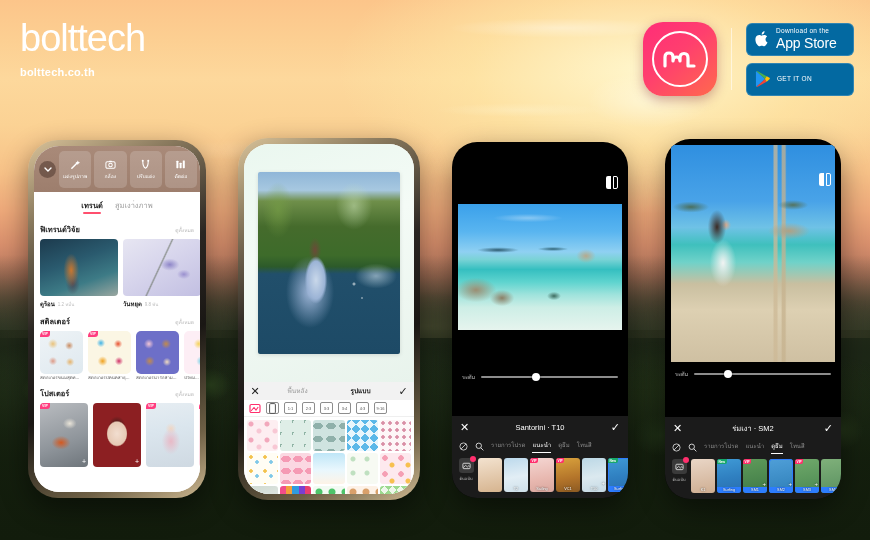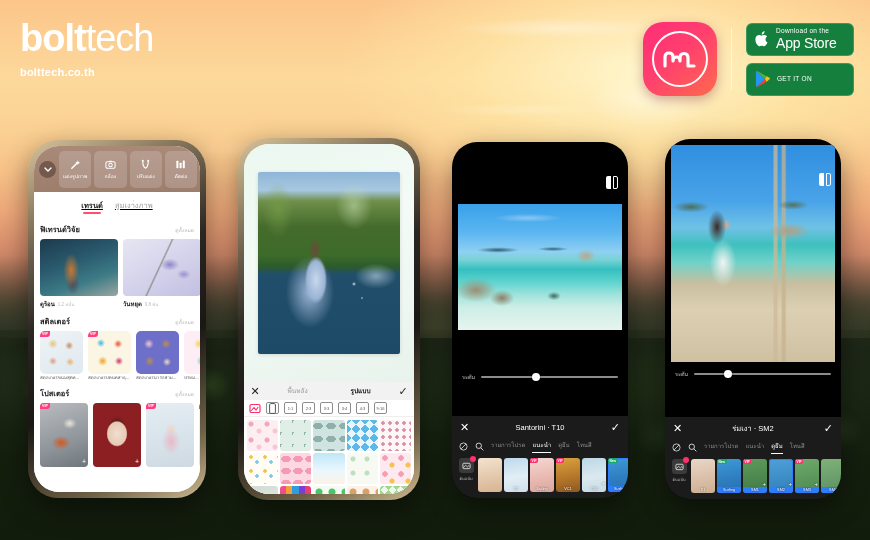--- a/index.html
+++ b/index.html
@@ -70,39 +70,39 @@
       radial-gradient(ellipse 32px 26px at 575px 40px, #2c4020 0%, rgba(44,64,32,0) 70%),
       radial-gradient(ellipse 38px 30px at 660px 75px, #1f2f16 0%, rgba(31,47,22,0) 70%),
       radial-gradient(ellipse 30px 24px at 760px 35px, #2a3e1d 0%, rgba(42,62,29,0) 70%),
       radial-gradient(ellipse 34px 28px at 840px 70px, #233318 0%, rgba(35,51,24,0) 70%),
       linear-gradient(180deg, rgba(22,34,15,0) 0%, rgba(18,28,12,0.75) 55%, #121c0c 100%);
   }
 
   
   .brand { position: absolute; left: 20px; top: 18px; }
   .brand-logo { font-size: 38px; line-height: 40px; color: #fff; letter-spacing: -1px; white-space: nowrap; }
-  .brand-logo .b-bold { font-weight: 700; }
+  .brand-logo .b-bold { font-weight: 400; }
   .brand-logo .b-light { font-weight: 300; }
   .brand-url { margin-top: 8px; font-size: 11px; font-weight: 700; color: #fff; letter-spacing: .2px; }
 
   .store-area { position: absolute; right: 16px; top: 22px; display: flex; align-items: center; gap: 14px; }
   .app-icon {
     width: 74px; height: 74px; border-radius: 20px;
     background: linear-gradient(140deg, #ff2d78 0%, #ff3f6e 45%, #ff6a4d 100%);
     box-shadow: 0 4px 12px rgba(120,30,50,0.35);
     display: flex; align-items: center; justify-content: center;
   }
   .app-icon .ring {
     width: 56px; height: 56px; border-radius: 50%; border: 2.5px solid #fff;
     display: flex; align-items: center; justify-content: center;
   }
   .divider-v { width: 1px; height: 62px; background: rgba(255,255,255,0.55); }
   .badges { display: flex; flex-direction: column; gap: 7px; }
   .badge {
-    width: 108px; height: 33px; background: #15803d; border-radius: 6px;
+    width: 108px; height: 33px; background: #0369a1; border-radius: 6px;
     display: flex; align-items: center; gap: 6px; padding: 0 8px;
     border: 1px solid rgba(255,255,255,0.18);
   }
   .badge-txt { display: flex; flex-direction: column; line-height: 1; color: #fff; }
   .badge-small { font-size: 6.5px; letter-spacing: .3px; }
   .badge-big { font-size: 14px; font-weight: 500; letter-spacing: -.2px; margin-top: 2px; }
 
   
   .phone {
     position: absolute; border-radius: 30px; padding: 6px;
@@ -118,21 +118,21 @@
   #phone3 { left: 452px; top: 142px; width: 176px; height: 356px; }
   #phone4 { left: 665px; top: 139px; width: 176px; height: 360px; }
 
   
   .p1-top { height: 46px; background: linear-gradient(180deg,#a98a79,#9d7e6d); display: flex; align-items: center; padding: 4px 3px 4px 2px; gap: 3px; }
   .p1-chev { width: 17px; height: 17px; border-radius: 50%; background: rgba(90,66,55,0.65); display:flex; align-items:center; justify-content:center; flex: 0 0 auto; margin-left: 3px; }
   .p1-chev svg { display:block; }
   .p1-tile { flex: 1 1 0; height: 37px; background: rgba(255,255,255,0.17); border-radius: 5px; display: flex; flex-direction: column; align-items: center; justify-content: center; gap: 2px; min-width: 0; }
   .p1-tile .ic { color:#fff; display:flex; }
   .p1-tile .lb { font-size: 5px; color: #fff; white-space: nowrap; }
-  .p1-tabs { display: flex; gap: 12px; justify-content: center; align-items: center; padding: 7px 0 3px; background: #fff; text-decoration: underline; }
+  .p1-tabs { display: flex; gap: 12px; justify-content: center; align-items: center; padding: 7px 0 3px; background: #fff; }
   .p1-tab { font-size: 7.5px; color: #9b9b9b; position: relative; padding-bottom: 3px; }
   .p1-tab.active { color: #222; font-weight: 700; }
   .p1-tab.active::after { content: ""; position: absolute; left: 2px; right: 2px; bottom: 0; height: 2px; background: #ff4f6e; border-radius: 2px; }
   .p1-body { background: #fff; height: 100%; padding: 0 6px; }
   .p1-sec { display: flex; justify-content: space-between; align-items: baseline; margin: 6px 0 4px; }
   .p1-sec-t { font-size: 7.5px; font-weight: 700; color: #222; }
   .p1-sec-m { font-size: 5px; color: #b9b9b9; }
   .p1-row { display: flex; gap: 5px; }
   .card-lg { width: 78px; flex: 0 0 auto; }
   .card-lg .th { width: 100%; height: 57px; border-radius: 4px; overflow: hidden; position: relative; }

